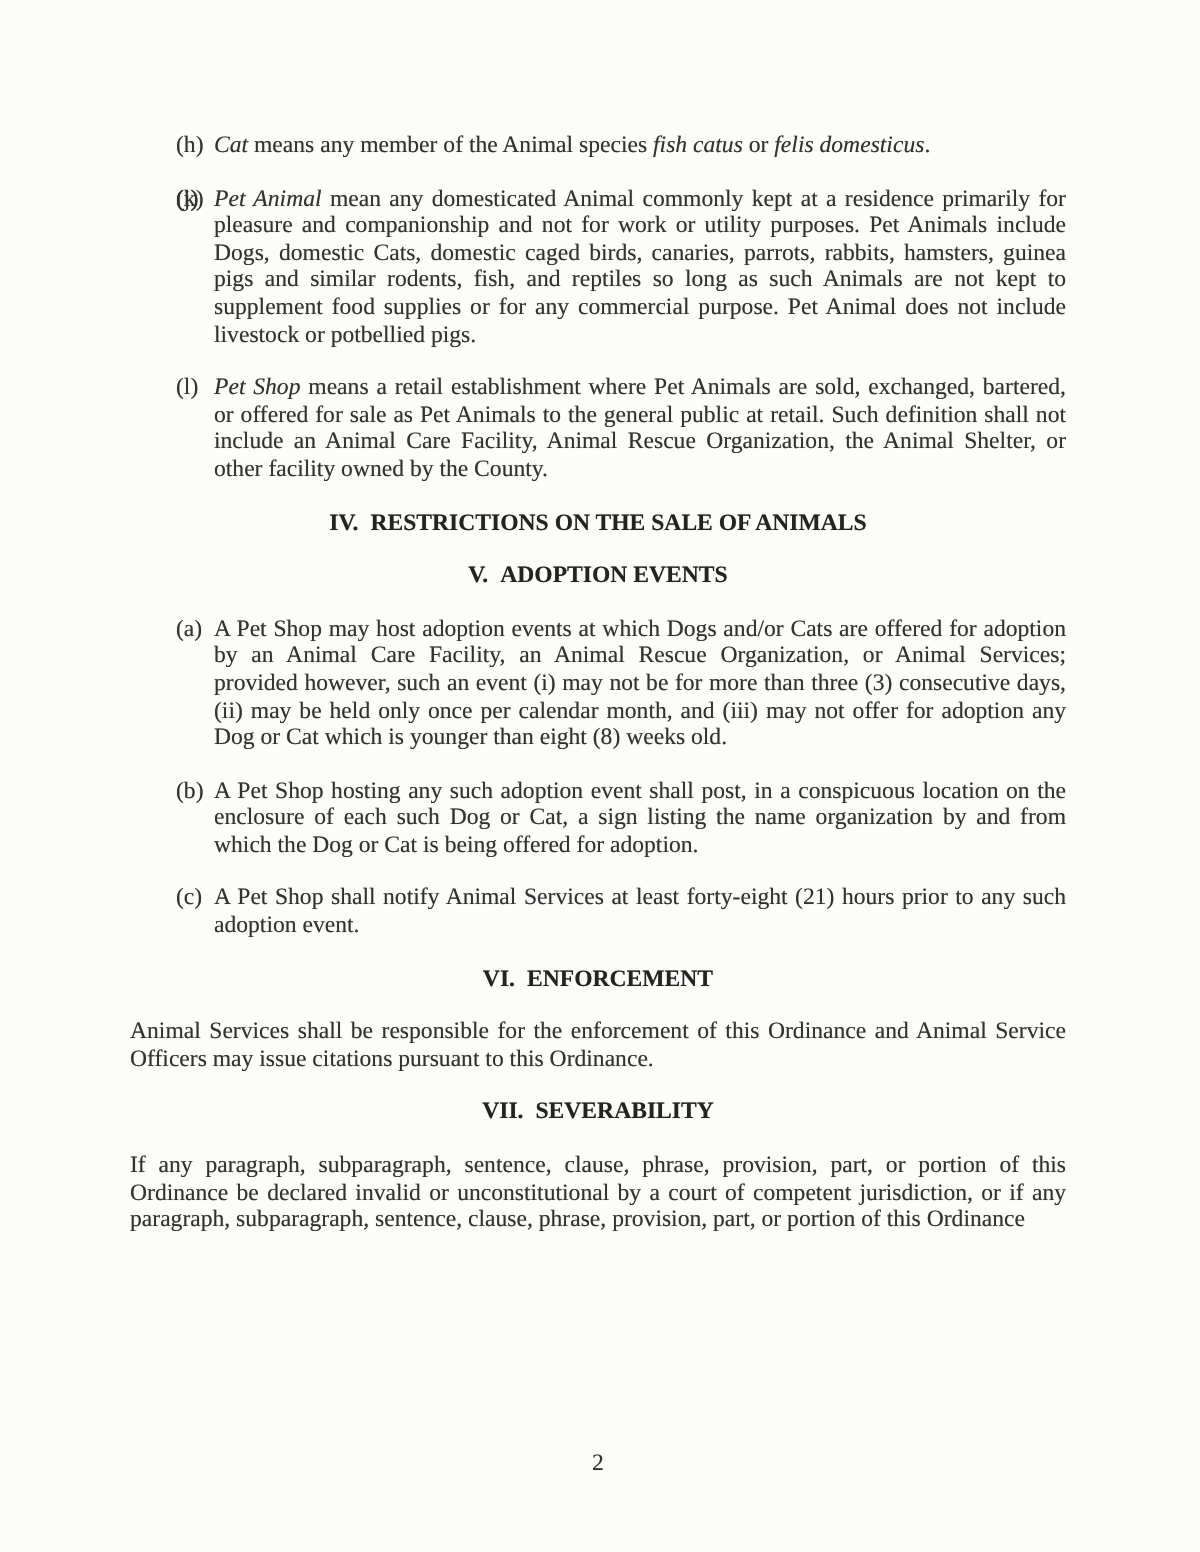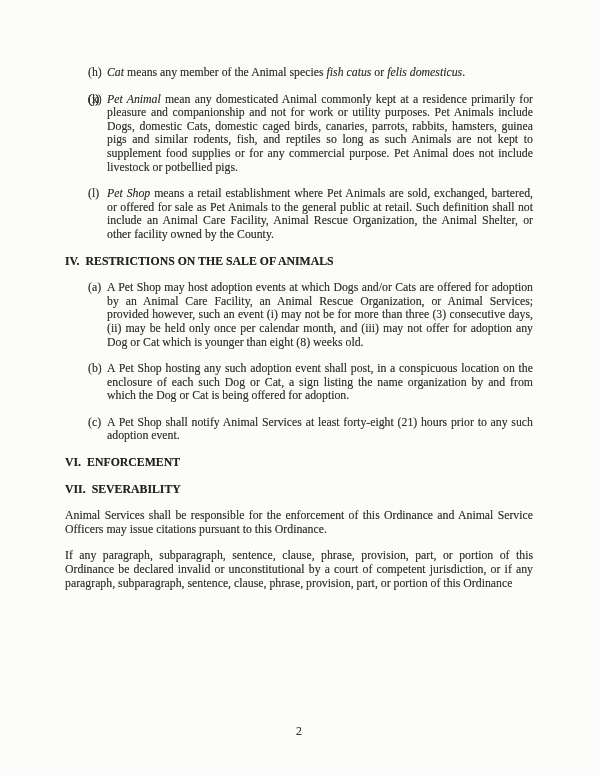--- a/index.html
+++ b/index.html
@@ -24,20 +24,21 @@
     color: #333230;
     text-shadow: 0 0 0.4px rgba(70, 68, 64, 0.55);
   }
 
   .block { margin-bottom: 13px; }
 
   .heading {
     font-weight: 700;
     color: #242320;
     white-space: nowrap;
+    text-align: center;
   }
   .heading .hlabel { margin-right: 6px; }
 
   .list-item {
     position: relative;
     padding-left: 42px;
     text-align: justify;
   }
   .list-item .ilabel {
     position: absolute;
@@ -65,22 +66,23 @@
 <body>
 
 <div class="page" style="background: rgb(252, 252, 251);">
   <div class="content" id="doc-content" style="color: rgb(51, 50, 48);">
       <div class="block list-item"><span class="ilabel">(h)</span><span><i>Cat</i><span> means any member of the Animal species </span><i>fish catus</i><span> or </span><i>felis domesticus</i><span>.</span></span></div>
       <div class="block list-item"><span class="ilabel">(i)</span></div>
       <div class="block list-item"><span class="ilabel">(j)</span></div>
       <div class="block list-item"><span class="ilabel">(k)</span><span><i>Pet Animal</i><span> mean any domesticated Animal commonly kept at a residence primarily for pleasure and companionship and not for work or utility purposes. Pet Animals include Dogs, domestic Cats, domestic caged birds, canaries, parrots, rabbits, hamsters, guinea pigs and similar rodents, fish, and reptiles so long as such Animals are not kept to supplement food supplies or for any commercial purpose. Pet Animal does not include livestock or potbellied pigs.</span></span></div>
       <div class="block list-item"><span class="ilabel">(l)</span><span><i>Pet Shop</i><span> means a retail establishment where Pet Animals are sold, exchanged, bartered, or offered for sale as Pet Animals to the general public at retail. Such definition shall not include an Animal Care Facility, Animal Rescue Organization, the Animal Shelter, or other facility owned by the County.</span></span></div>
       <div class="block heading"><span class="hlabel">IV.</span><span>RESTRICTIONS ON THE SALE OF ANIMALS</span></div>
+      <div class="block heading"><span class="hlabel">V.</span><span>ADOPTION EVENTS</span></div>
       <div class="block list-item"><span class="ilabel">(a)</span><span><span>A Pet Shop may host adoption events at which Dogs and/or Cats are offered for adoption by an Animal Care Facility, an Animal Rescue Organization, or Animal Services; provided however, such an event (i) may not be for more than three (3) consecutive days, (ii) may be held only once per calendar month, and (iii) may not offer for adoption any Dog or Cat which is younger than eight (8) weeks old.</span></span></div>
       <div class="block list-item"><span class="ilabel">(b)</span><span><span>A Pet Shop hosting any such adoption event shall post, in a conspicuous location on the enclosure of each such Dog or Cat, a sign listing the name organization by and from which the Dog or Cat is being offered for adoption.</span></span></div>
       <div class="block list-item"><span class="ilabel">(c)</span><span><span>A Pet Shop shall notify Animal Services at least forty-eight (21) hours prior to any such adoption event.</span></span></div>
       <div class="block heading"><span class="hlabel">VI.</span><span>ENFORCEMENT</span></div>
+      <div class="block paragraph"><span>Animal Services shall be responsible for the enforcement of this Ordinance and Animal Service Officers may issue citations pursuant to this Ordinance.</span></div>
       <div class="block heading"><span class="hlabel">VII.</span><span>SEVERABILITY</span></div>
-      <div class="block paragraph"><span>Animal Services shall be responsible for the enforcement of this Ordinance and Animal Service Officers may issue citations pursuant to this Ordinance.</span></div>
       <div class="block paragraph"><span>If any paragraph, subparagraph, sentence, clause, phrase, provision, part, or portion of this Ordinance be declared invalid or unconstitutional by a court of competent jurisdiction, or if any paragraph, subparagraph, sentence, clause, phrase, provision, part, or portion of this Ordinance</span></div>
     </div>
   <div class="footer" style="color: rgb(51, 50, 48);">2</div>
 </div>
 
 </body></html>

